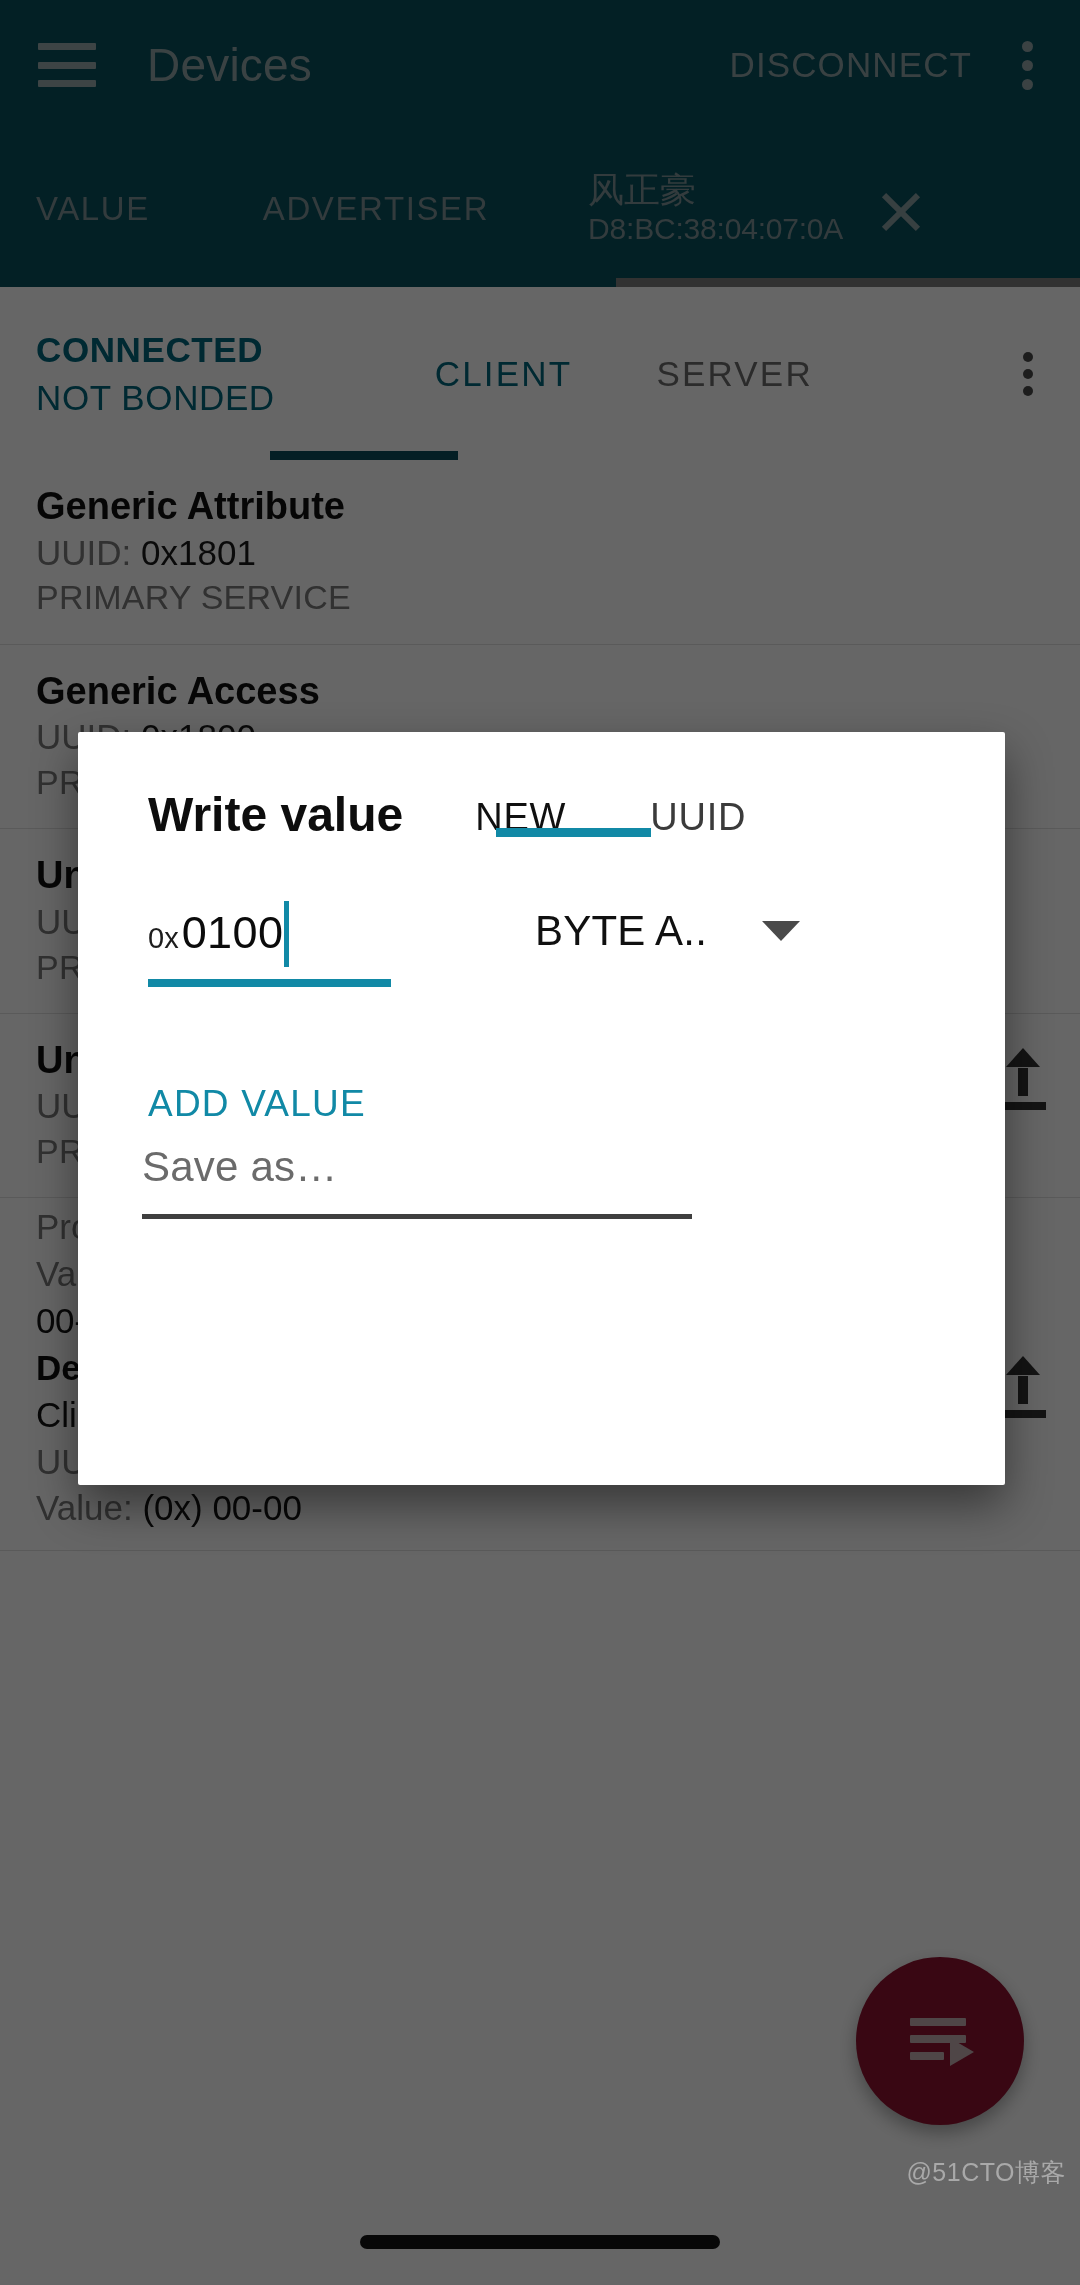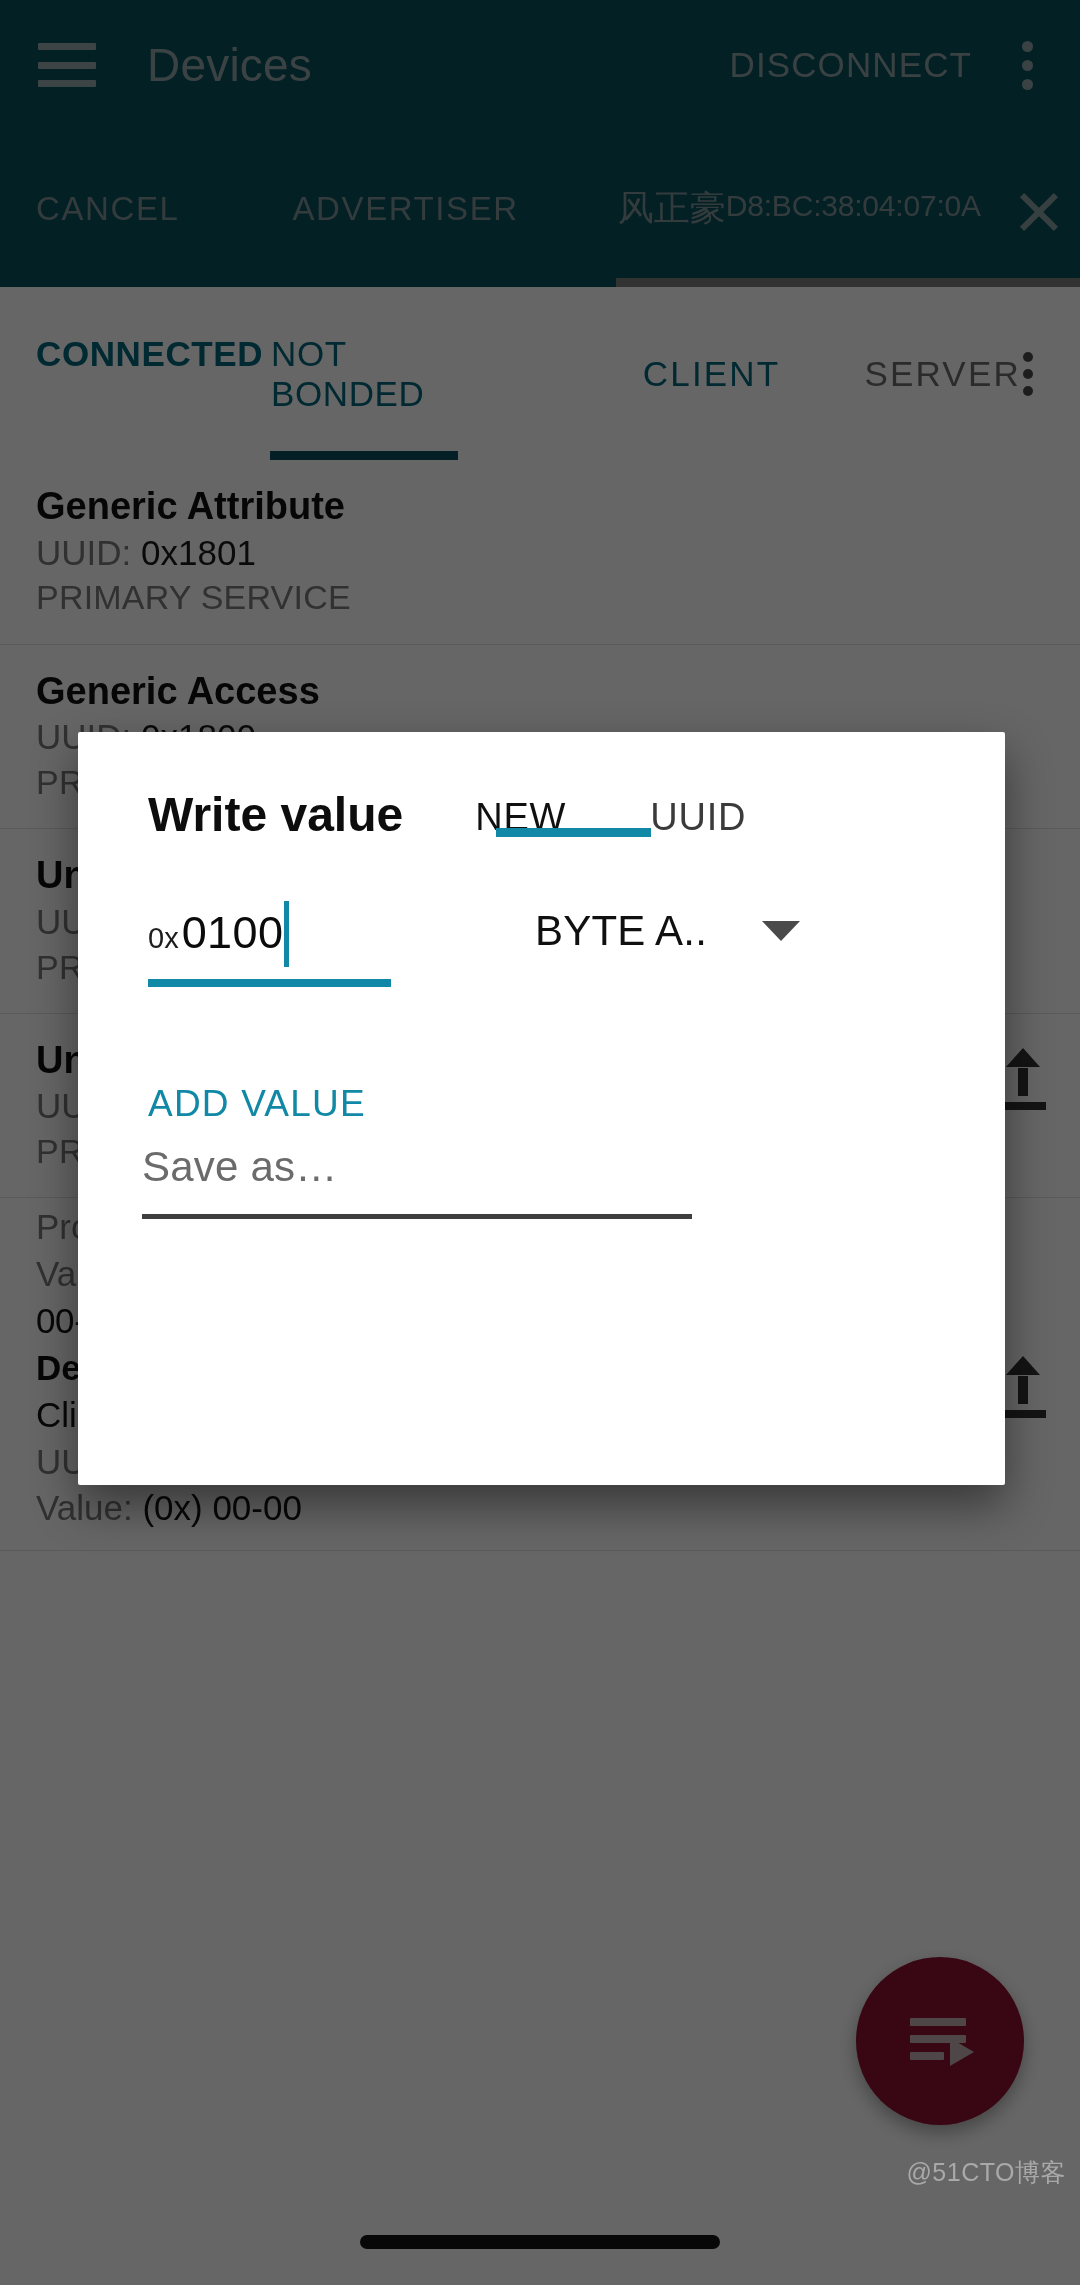--- a/index.html
+++ b/index.html
@@ -109,21 +109,21 @@
   }
   .tab-bonded { margin-left: 36px; }
   .tab-advertiser { margin-left: 113px; }
 
   .tab-device {
     margin-left: 99px;
     display: flex;
     align-items: center;
     cursor: pointer;
   }
-  .tab-device-text { display: flex; }
+  .tab-device-text { display: flex; flex-direction: column; }
   .tab-device-name {
     font-size: 36px;
     color: #7f9498;
     line-height: 1.12;
   }
   .tab-device-mac {
     font-size: 30px;
     color: #7f9498;
     line-height: 1.2;
     letter-spacing: -0.2px;
@@ -159,21 +159,21 @@
     top: 287px; left: 0; right: 0;
     height: 173px;
     background: #ffffff;
     display: flex;
     align-items: center;
   }
 
   .conn-status {
     margin-left: 36px;
     display: flex;
-    flex-direction: row;
+    flex-direction: column;
     gap: 8px;
   }
   .conn-connected {
     font-size: 35px;
     font-weight: bold;
     letter-spacing: 0.6px;
     color: #00687d;
   }
   .conn-bonded {
     font-size: 35px;
@@ -558,21 +558,21 @@
         <div class="appbar-title">Devices</div>
         <div class="appbar-action">DISCONNECT</div>
         <div class="overflow-dots">
           <i></i>
             <i></i>
             <i></i>
         </div>
       </div>
 
       <div class="tabstrip">
-        <div class="tab-simple tab-bonded">CANCEL</div>
+        <div class="tab-simple tab-bonded">VALUE</div>
         <div class="tab-simple tab-advertiser">ADVERTISER</div>
         <div class="tab-device">
           <div class="tab-device-text">
             <div class="tab-device-name">风正豪</div>
             <div class="tab-device-mac">D8:BC:38:04:07:0A</div>
           </div>
           <div class="tab-close"></div>
         </div>
         <div class="tab-indicator"></div>
       </div>

